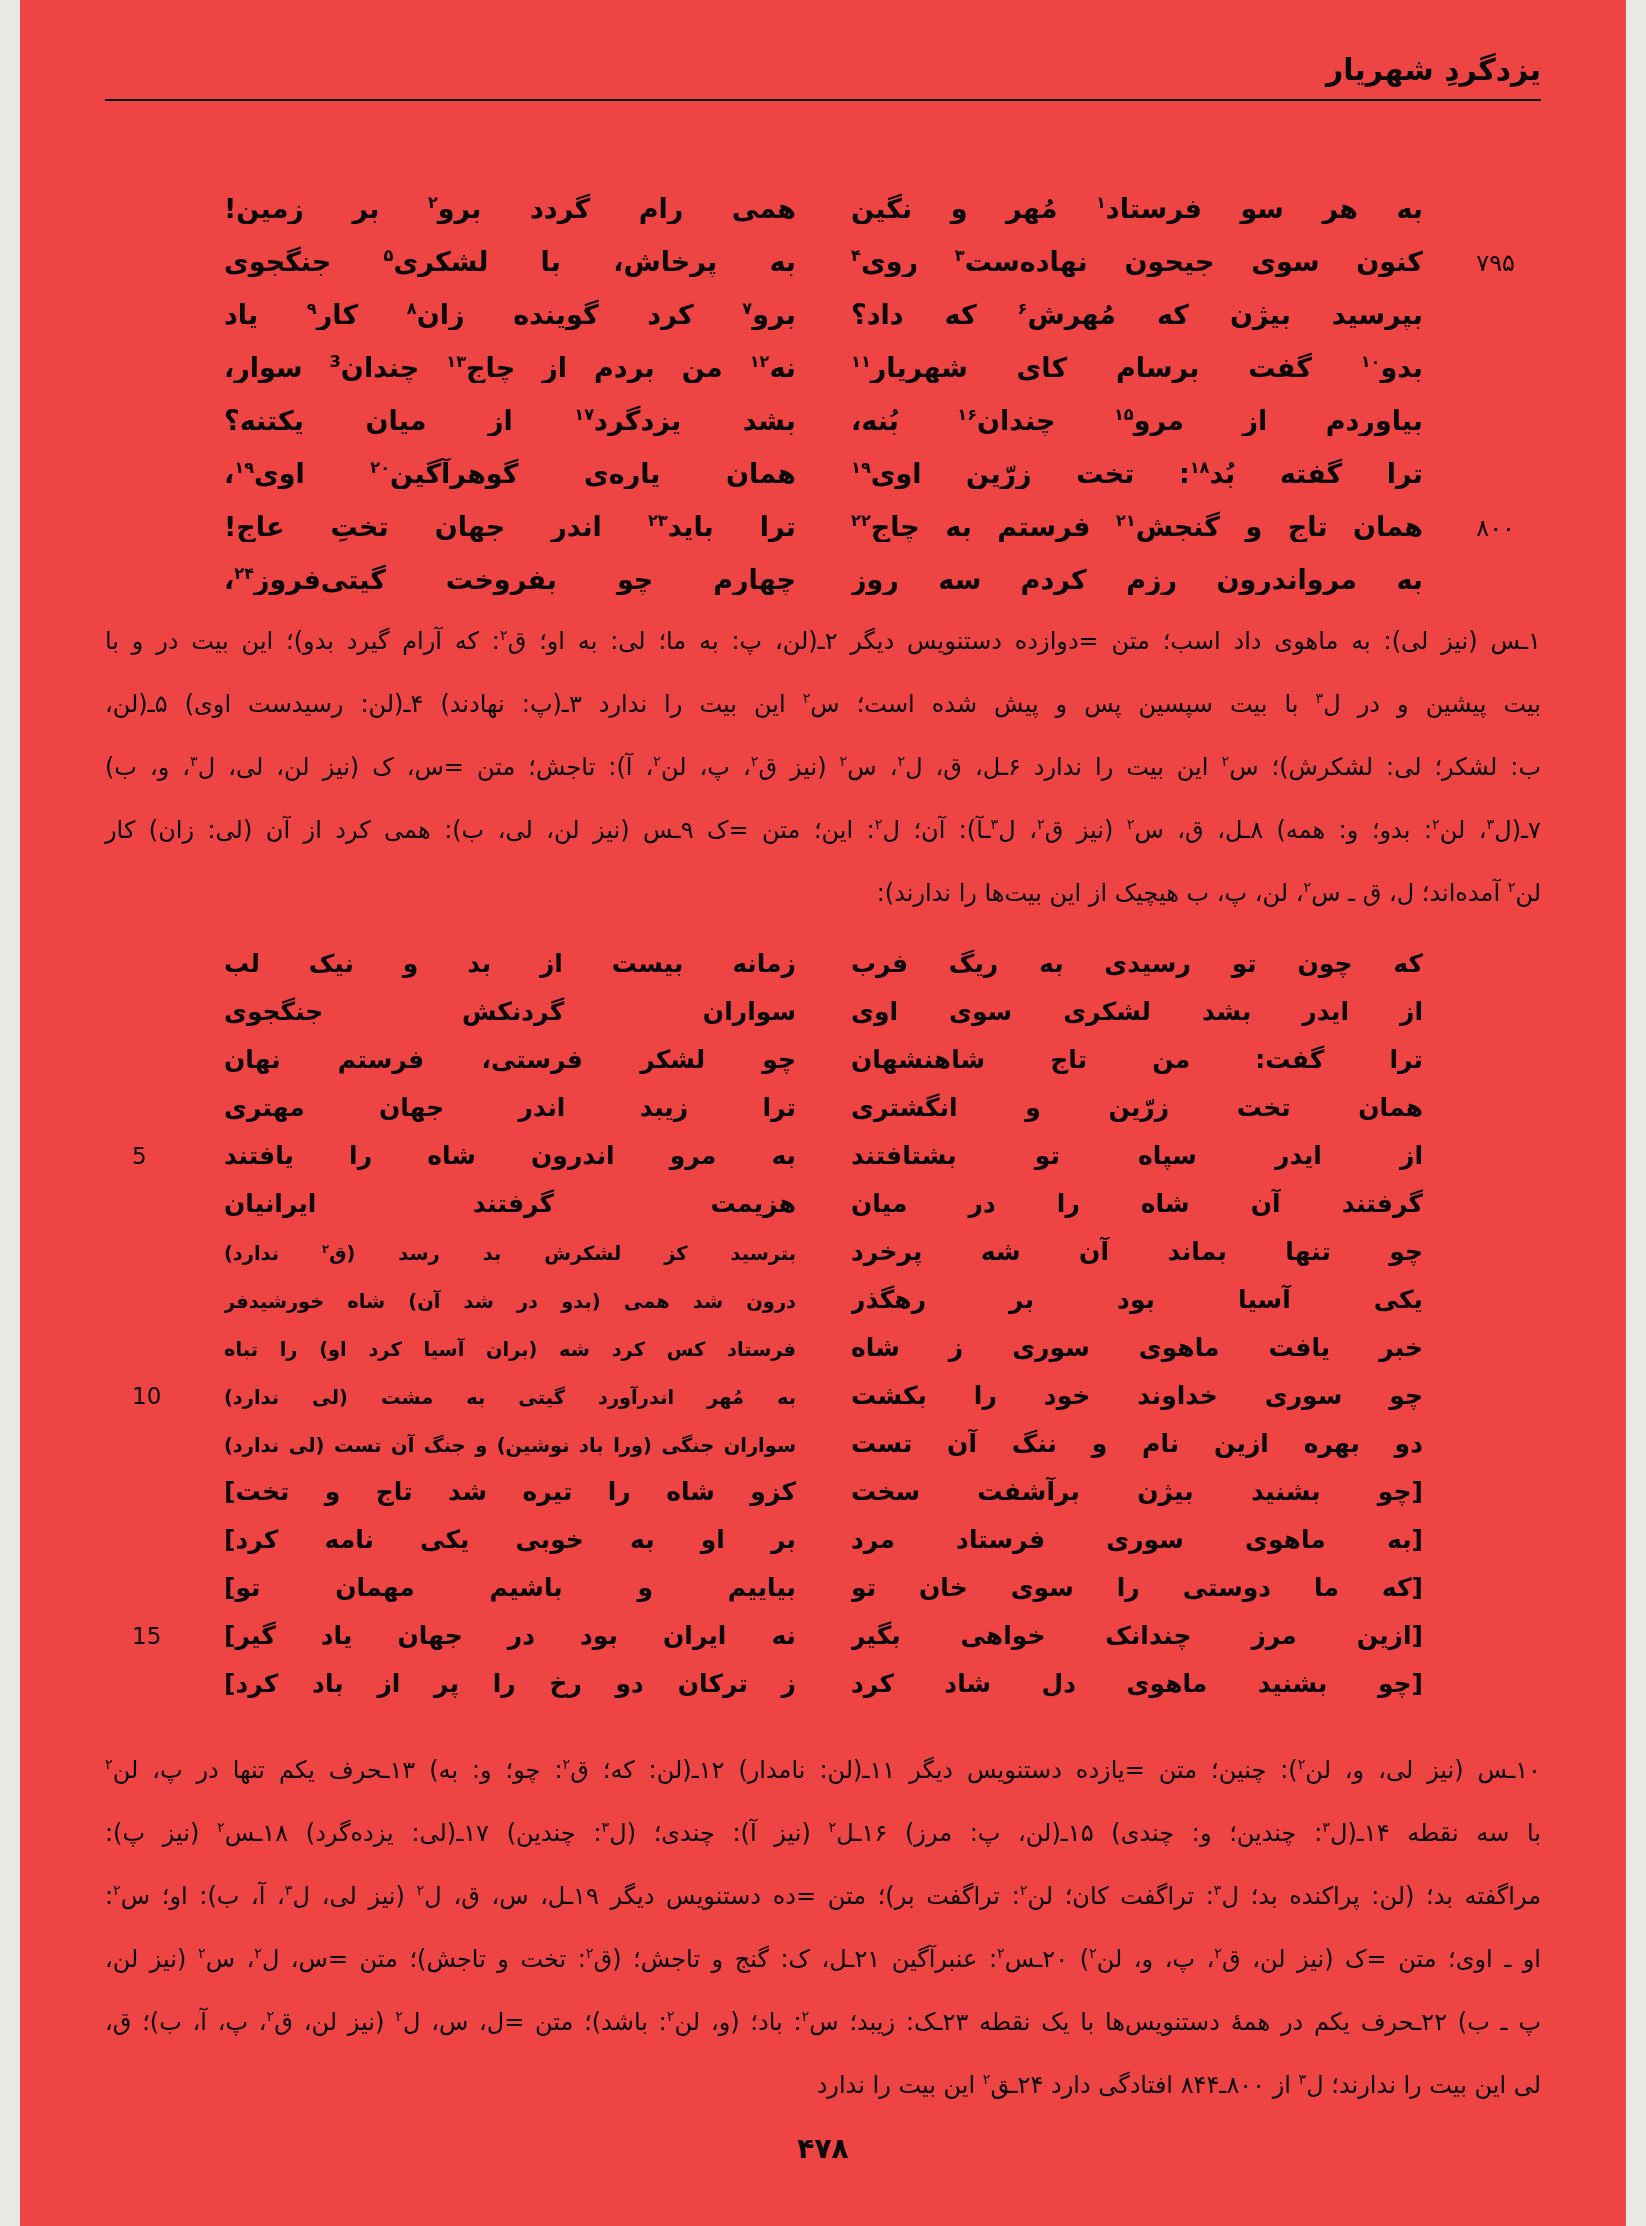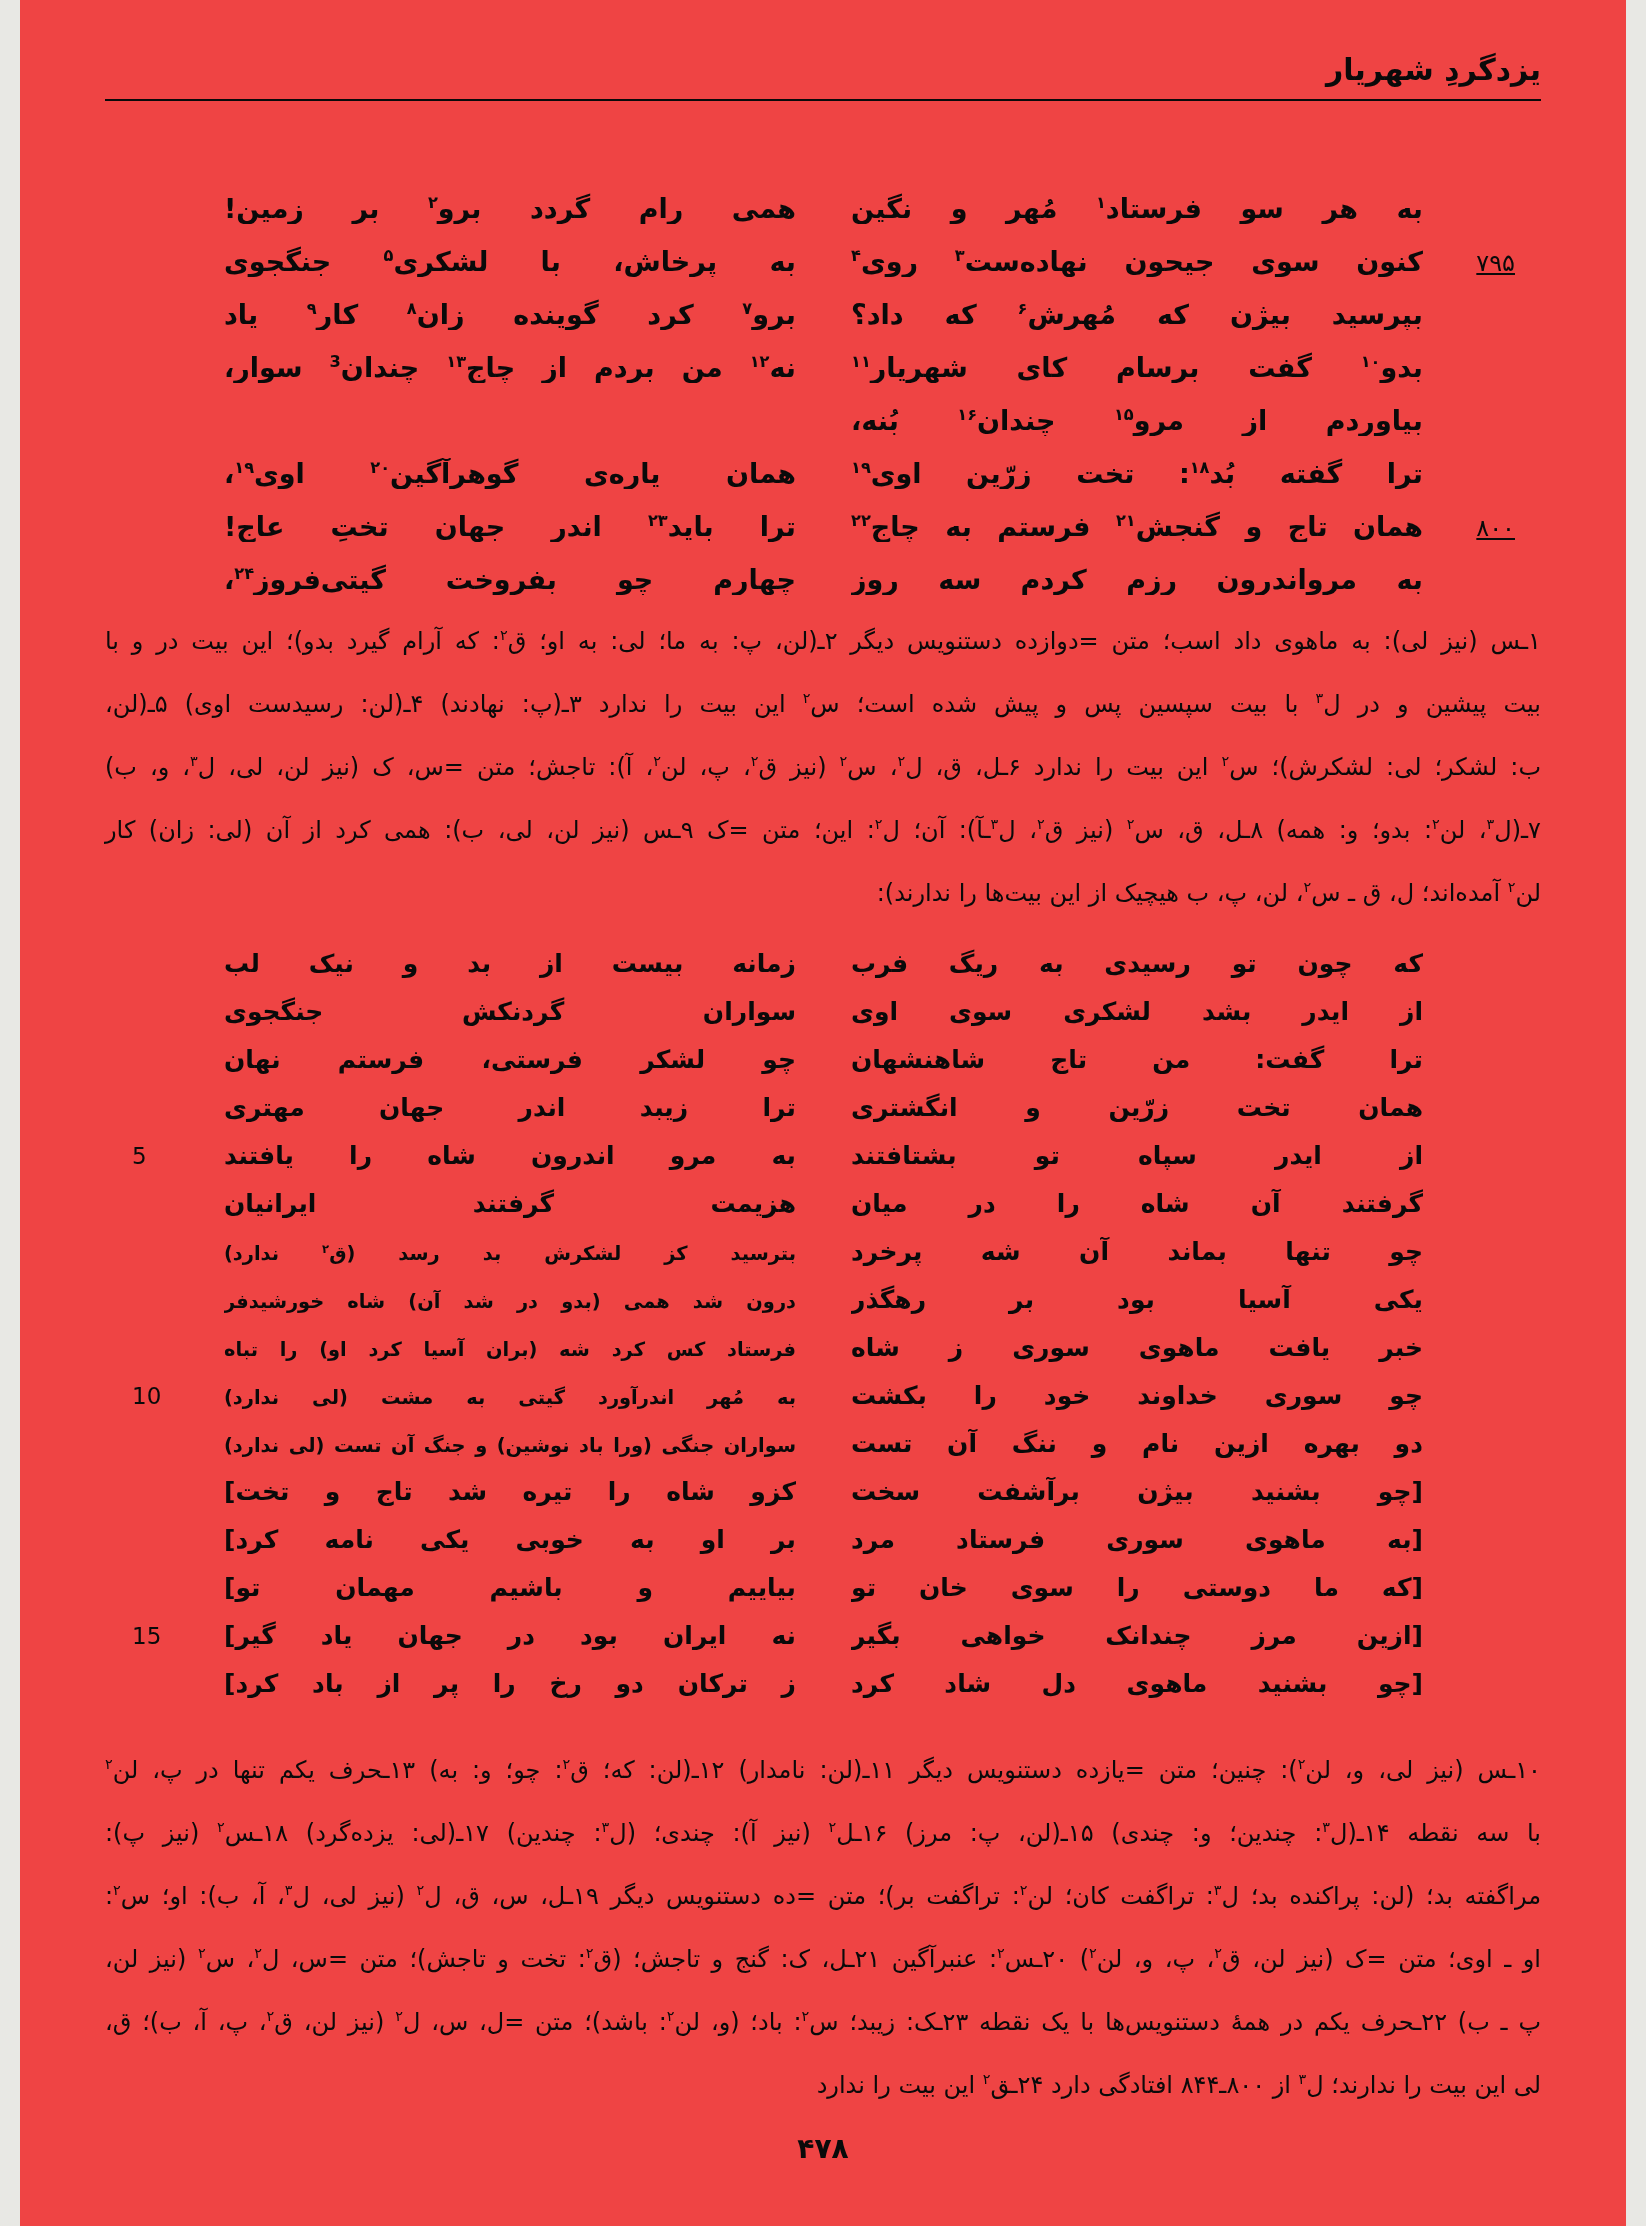--- a/index.html
+++ b/index.html
@@ -15,21 +15,21 @@
   .rule{border:0;border-top:2.8px solid #0a0a0a;margin:8.3px 0 0 0;height:0;}
 
   
   .poem{width:1384px;margin:0 auto;}
   .poem1{margin-top:44px;}
   .poem2{margin-top:24px;}
   .vrow{display:flex;align-items:baseline;}
   .poem1 .vrow{height:53px;}
   .poem2 .vrow{height:48px;}
   .g{width:92px;flex:0 0 auto;font-size:24px;}
-  .g.gr{text-align:right;text-decoration:underline;}
+  .g.gr{text-align:right;}
   .g.gl{text-align:left;font-size:23px;}
   .spacer{width:55px;flex:0 0 auto;}
   .h{width:572px;flex:0 0 auto;text-align:justify;text-align-last:justify;
      font-weight:bold;white-space:normal;overflow:hidden;}
   .poem1 .h{font-size:27px;margin-top:48px;}
   .poem2 .h{font-size:25px;}
   .poem2 .h.small{font-size:19.4px;}
   .h sup, .app sup{font-size:60%;vertical-align:super;line-height:0;}
 
   
@@ -77,20 +77,21 @@
         <div class="g gr"></div>
         <div class="h">بدو<sup>۱۰</sup> گفت برسام کای شهریار<sup>۱۱</sup></div>
         <div class="spacer"></div>
         <div class="h">نه<sup>۱۲</sup> من بردم از چاج<sup>۱۳</sup> چندان<sup>3</sup> سوار،</div>
         <div class="g gl"></div>
       </div>
       <div class="vrow">
         <div class="g gr"></div>
         <div class="h">بیاوردم از مرو<sup>۱۵</sup> چندان<sup>۱۶</sup> بُنه،</div>
         <div class="spacer"></div>
+        <div class="h">بشد یزدگرد<sup>۱۷</sup> از میان یکتنه؟</div>
         <div class="g gl"></div>
       </div>
       <div class="vrow">
         <div class="g gr"></div>
         <div class="h">ترا گفته بُد<sup>۱۸</sup>: تخت زرّین اوی<sup>۱۹</sup></div>
         <div class="spacer"></div>
         <div class="h">همان یاره‌ی گوهرآگین<sup>۲۰</sup> اوی<sup>۱۹</sup>،</div>
         <div class="g gl"></div>
       </div>
       <div class="vrow">

